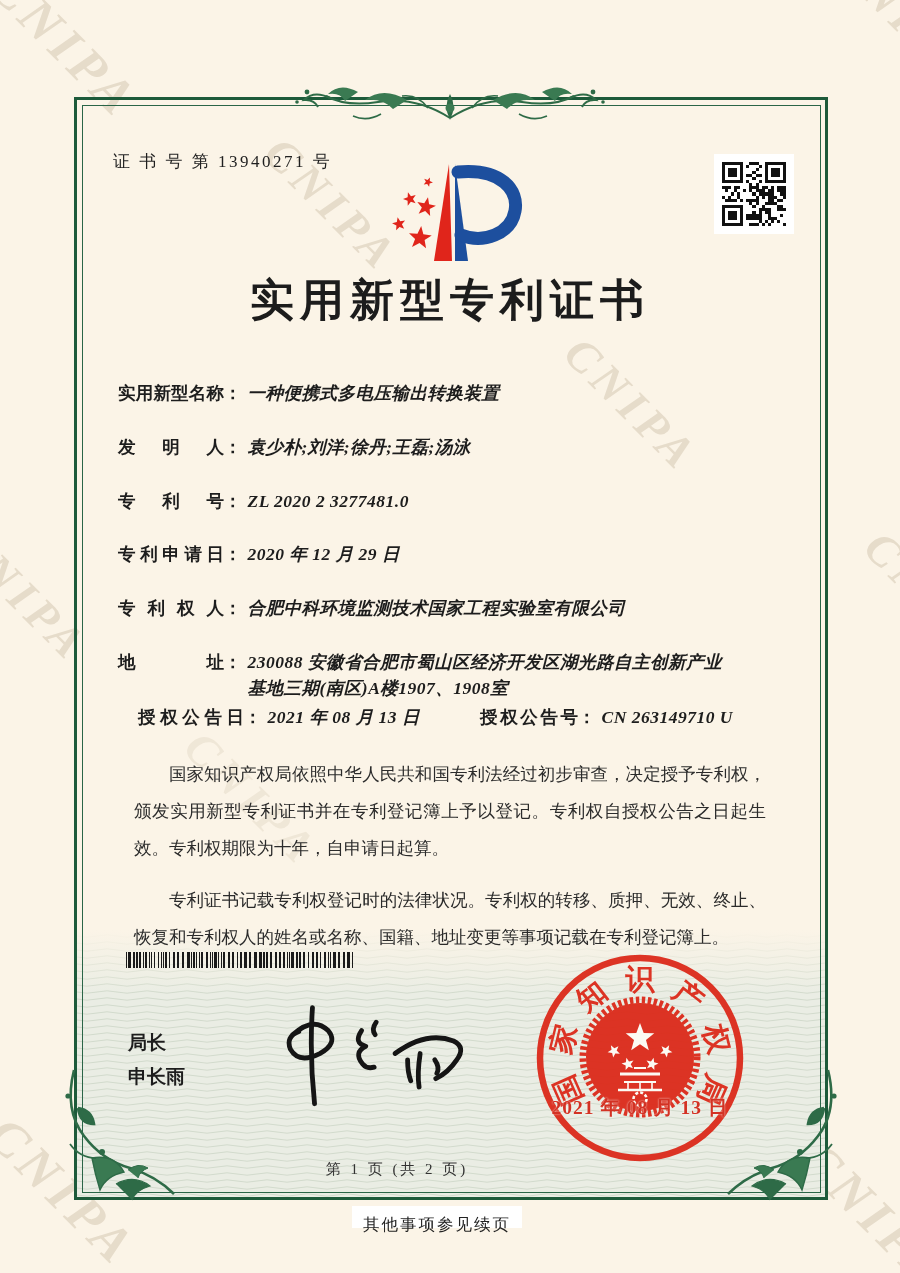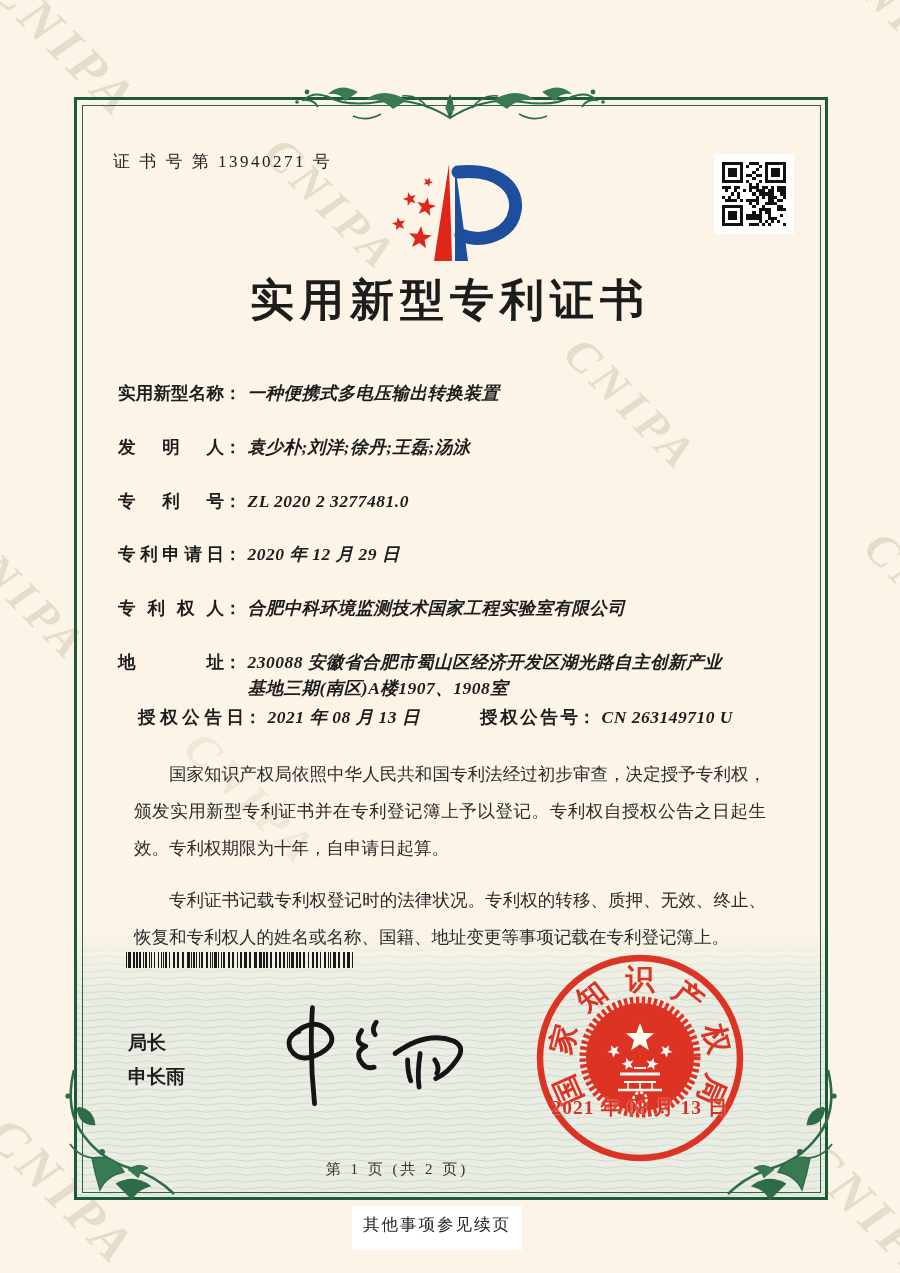--- a/index.html
+++ b/index.html
@@ -36,21 +36,21 @@
   .barcode{position:absolute;left:126px;top:952px;z-index:3;}
   .director{position:absolute;left:128px;z-index:3;font-size:19px;font-weight:600;color:#1d1d1d;text-align:center;}
   .sig{position:absolute;left:252px;top:995px;z-index:3;}
   .seal{position:absolute;left:528px;top:946px;width:224px;height:224px;z-index:4;opacity:.95;}
   .seal-ch{font-size:29px;font-weight:700;fill:#dc2a1a;text-anchor:middle;
            font-family:"Liberation Serif","DejaVu Serif",serif;}
   .seal-date{position:absolute;left:0;top:148px;width:100%;text-align:center;font-size:19.5px;font-weight:700;
              color:#d2291a;letter-spacing:1px;text-shadow:0 0 2px rgba(255,255,255,.8);}
   .page-info{position:absolute;left:77px;top:1160px;width:640px;text-align:center;z-index:3;
              font-size:15px;letter-spacing:3px;color:#333;}
-  .note-box{position:absolute;left:352px;top:1206px;width:170px;height:44px;background:#fff;z-index:3;
+  .note-box{position:absolute;left:352px;top:1206px;width:170px;height:22px;background:#fff;z-index:3;
             text-align:center;line-height:38px;font-size:16.5px;color:#222;letter-spacing:2px;}
   
   .orn{position:absolute;z-index:3;pointer-events:none;}
   .orn-top{left:287px;top:78px;}
   .orn-bl{left:58px;top:1066px;}
   .orn-br{left:724px;top:1066px;transform:scaleX(-1);}
 </style>
 </head>
 <body>
 

